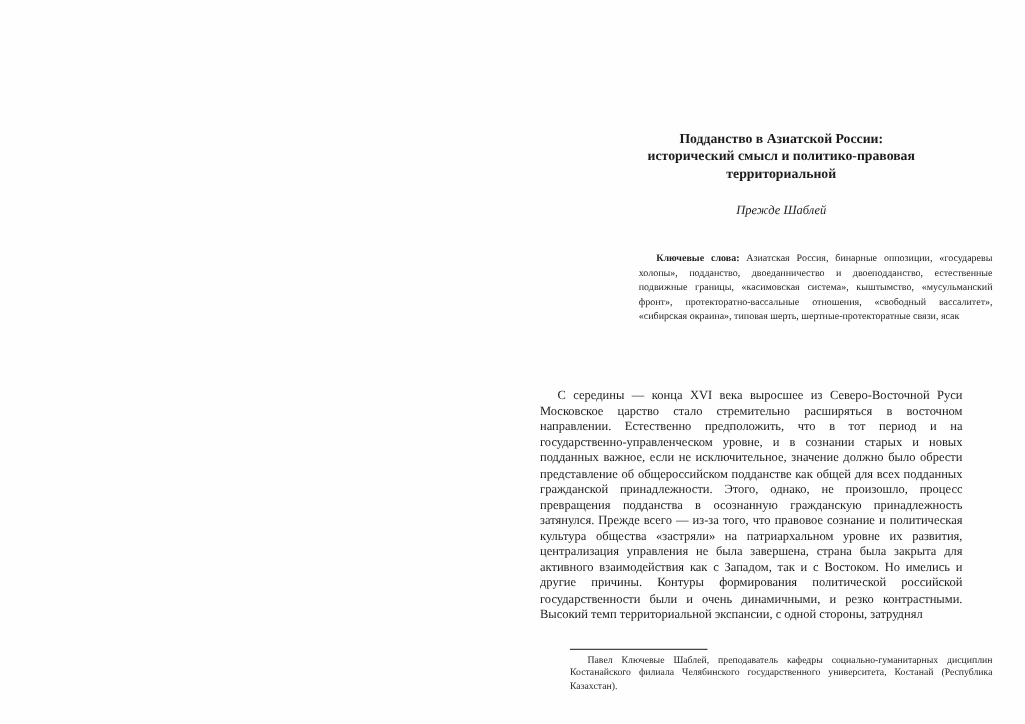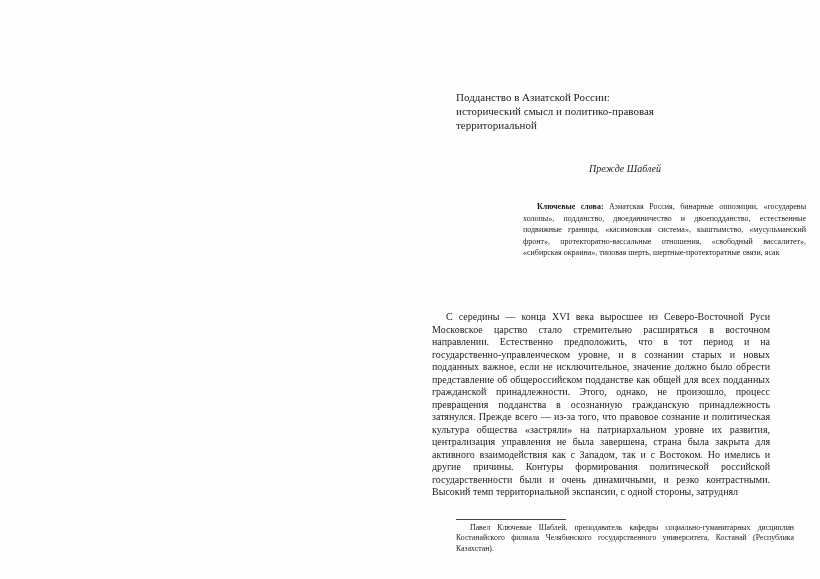--- a/index.html
+++ b/index.html
@@ -13,40 +13,40 @@
     position: relative;
   }
   .canvas {
     position: absolute;
     inset: 0;
     background: #fefefe;
   }
   .title {
     position: absolute;
     left: 456px;
-    top: 90px;
+    top: 104px;
     width: 338px;
-    text-align: left;
-    font-weight: normal;
+    text-align: center;
+    font-weight: bold;
     font-size: 11px;
     line-height: 14px;
   }
   .tline { display: block; }
   .author {
     position: absolute;
     left: 456px;
     top: 163px;
     width: 338px;
     text-align: center;
     font-style: italic;
     font-size: 10px;
   }
   .keywords {
     position: absolute;
-    left: 523px;
+    left: 511px;
     top: 201px;
     width: 283px;
     font-size: 8px;
     line-height: 11.6px;
     text-align: justify;
     text-indent: 14px;
   }
   .kw-label { font-weight: bold; }
   .body-text {
     position: absolute;

